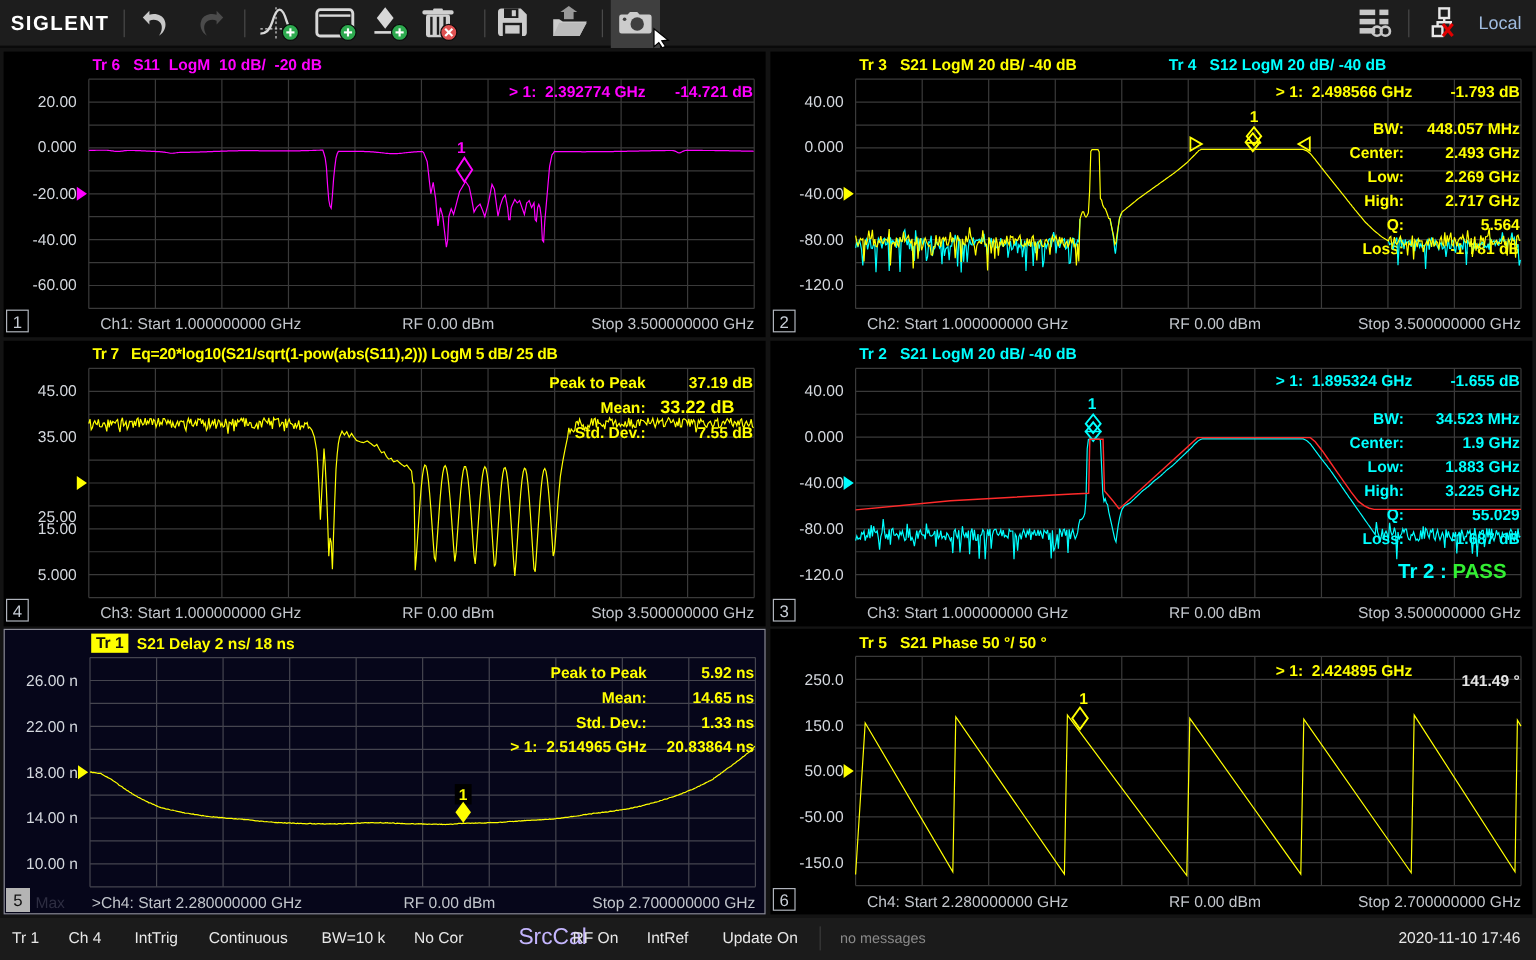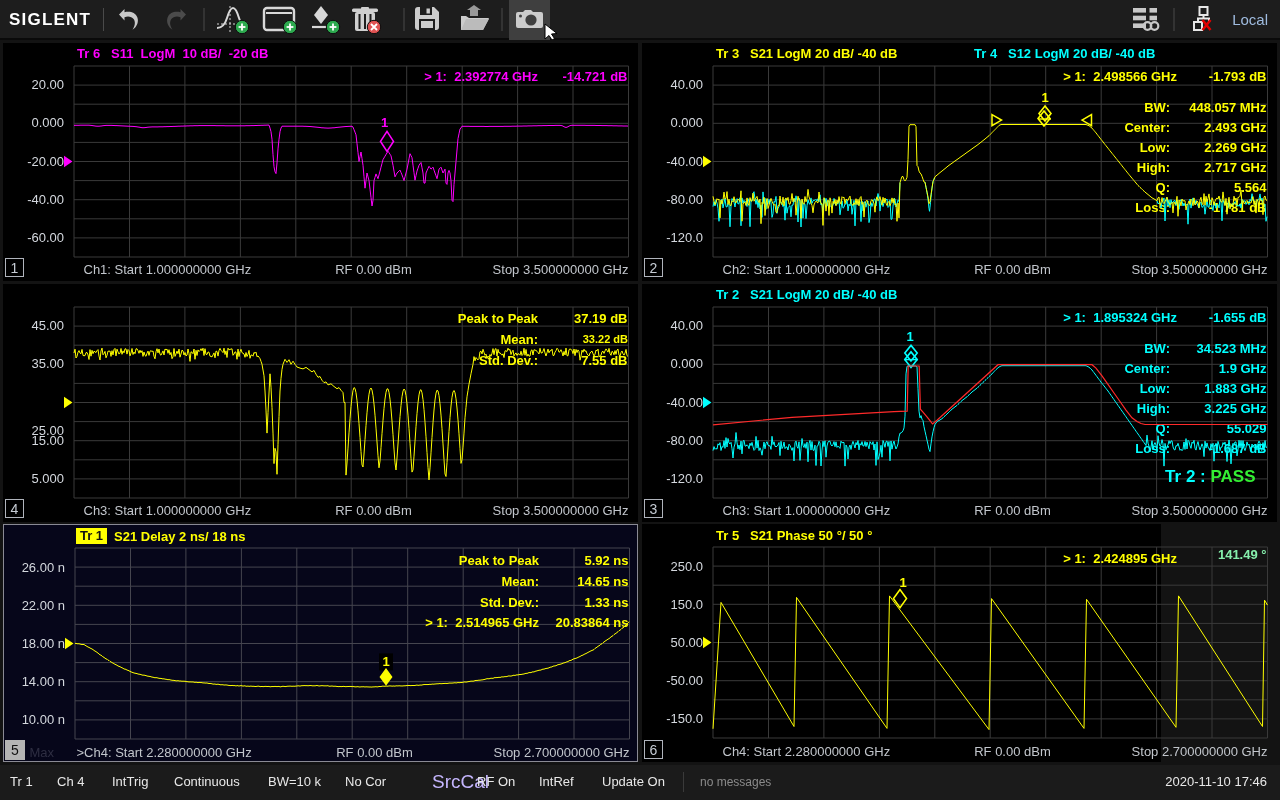--- a/index.html
+++ b/index.html
@@ -235,29 +235,30 @@
       <line x1="71.0" y1="80.3" x2="625.5" y2="80.3" stroke="#3a3a3a" stroke-width="1"></line>
       <line x1="71.0" y1="99.4" x2="625.5" y2="99.4" stroke="#3a3a3a" stroke-width="1"></line>
       <line x1="71.0" y1="118.5" x2="625.5" y2="118.5" stroke="#3a3a3a" stroke-width="1"></line>
       <line x1="71.0" y1="137.6" x2="625.5" y2="137.6" stroke="#3a3a3a" stroke-width="1"></line>
       <line x1="71.0" y1="156.7" x2="625.5" y2="156.7" stroke="#3a3a3a" stroke-width="1"></line>
       <line x1="71.0" y1="175.8" x2="625.5" y2="175.8" stroke="#3a3a3a" stroke-width="1"></line>
       <line x1="71.0" y1="194.9" x2="625.5" y2="194.9" stroke="#3a3a3a" stroke-width="1"></line>
       <line x1="71.0" y1="214.0" x2="625.5" y2="214.0" stroke="#3a3a3a" stroke-width="1"></line>
     </svg>
     <div class="ly" style="z-index:2">
+      <div class="t" style="left:74.0px;top:3.5px;color:#ffff00;font-weight:700;font-size:13px;letter-spacing:-0.25px;">Tr 7&nbsp;&nbsp; Eq=20*log10(S21/sqrt(1-pow(abs(S11),2))) LogM 5 dB/ 25 dB</div>
       <div class="t" style="right:574px;top:34.6px;color:#d4d8de;font-weight:400;font-size:13px;">45.00</div>
       <div class="t" style="right:574px;top:72.80000000000001px;color:#d4d8de;font-weight:400;font-size:13px;">35.00</div>
       <div class="t" style="right:574px;top:111.0px;color:#d4d8de;font-weight:400;font-size:13px;margin-top:28px;">25.00</div>
       <div class="t" style="right:574px;top:149.20000000000002px;color:#d4d8de;font-weight:400;font-size:13px;">15.00</div>
       <div class="t" style="right:574px;top:187.4px;color:#d4d8de;font-weight:400;font-size:13px;">5.000</div>
       <div class="t" style="right:100px;top:27.5px;color:#ffff00;font-weight:700;font-size:13px;">Peak to Peak</div>
       <div class="t" style="right:10.5px;top:27.5px;color:#ffff00;font-weight:700;font-size:13px;">37.19 dB</div>
       <div class="t" style="right:100px;top:48.5px;color:#ffff00;font-weight:700;font-size:13px;">Mean:</div>
-      <div class="t" style="right:10px;top:48.5px;color:#ffff00;font-weight:700;font-size:11px;">33.22 dB</div>
+      <div class="t" style="right:26px;top:48.5px;color:#ffff00;font-weight:700;font-size:15px;">33.22 dB</div>
       <div class="t" style="right:100px;top:69.5px;color:#ffff00;font-weight:700;font-size:13px;">Std. Dev.:</div>
       <div class="t" style="right:10.5px;top:69.5px;color:#ffff00;font-weight:700;font-size:13px;">7.55 dB</div>
       <div class="t" style="left:80.5px;top:219.5px;color:#c2c6cc;font-weight:400;font-size:13px;">Ch3: Start 1.000000000 GHz</div>
       <div class="t" style="left:370.5px;top:219.5px;color:#c2c6cc;font-weight:400;font-size:13px;transform:translateX(-50%);">RF 0.00 dBm</div>
       <div class="t" style="right:9.5px;top:219.5px;color:#c2c6cc;font-weight:400;font-size:13px;">Stop 3.500000000 GHz</div>
       <div style="position:absolute;left:2px;top:215.5px;width:19px;height:19px;border:1px solid #b0b4bc;color:#c6ccd4;font-size:14px;text-align:center;line-height:19px;">4</div>
     </div>
     <svg class="ly" width="635" height="238" style="z-index:3">
       <path d="M61.0 112.7L69.5 118.5L61.0 124.3Z" fill="#ffff00"></path>
       <path d="M71.0 69.0L72.0 65.2L73.0 74.0L74.0 72.4L75.0 68.2L76.0 66.6L77.0 69.1L78.0 69.7L79.0 65.4L80.0 71.5L81.0 71.7L82.0 71.6L83.0 68.6L84.0 68.5L85.0 70.9L86.0 75.5L87.0 65.6L88.0 72.2L89.0 66.3L90.0 69.7L91.0 67.2L92.0 67.9L93.0 68.6L94.0 66.7L95.0 65.6L96.0 72.1L97.0 76.0L98.0 67.0L99.0 64.1L100.0 70.8L101.0 69.6L102.0 67.4L103.0 73.8L104.0 71.4L105.0 67.1L106.0 67.3L107.0 67.0L108.0 72.4L109.0 66.7L110.0 70.9L111.0 65.5L112.0 64.4L113.0 71.9L114.0 65.2L115.0 67.9L116.0 70.1L117.0 69.1L118.0 64.5L119.0 70.3L120.0 66.9L121.0 68.8L122.0 64.8L123.0 64.9L124.0 70.1L125.0 65.5L126.0 66.6L127.0 71.9L128.0 69.0L129.0 64.5L130.0 70.5L131.0 68.0L132.0 69.7L133.0 64.8L134.0 64.8L135.0 66.7L136.0 69.3L137.0 66.2L138.0 68.7L139.0 66.7L140.0 72.4L141.0 68.0L142.0 71.4L143.0 72.3L144.0 69.2L145.0 67.1L146.0 71.4L147.0 67.2L148.0 66.7L149.0 67.5L150.0 67.0L151.0 72.3L152.0 74.8L153.0 67.7L154.0 64.7L155.0 68.9L156.0 65.0L157.0 70.4L158.0 71.2L159.0 69.1L160.0 66.9L161.0 71.0L162.0 65.0L163.0 65.8L164.0 65.1L165.0 69.3L166.0 65.7L167.0 70.8L168.0 68.4L169.0 74.7L170.0 72.8L171.0 64.5L172.0 72.4L173.0 69.9L174.0 67.1L175.0 69.7L176.0 65.1L177.0 73.2L178.0 70.0L179.0 66.1L180.0 66.9L181.0 71.0L182.0 68.5L183.0 71.9L184.0 71.1L185.0 65.0L186.0 69.5L187.0 77.4L188.0 67.8L189.0 68.3L190.0 69.7L191.0 65.0L192.0 75.3L193.0 66.3L194.0 71.5L195.0 65.9L196.0 67.6L197.0 66.6L198.0 64.7L199.0 66.8L200.0 64.2L201.0 71.5L202.0 64.7L203.0 70.3L204.0 70.5L205.0 68.0L206.0 68.2L207.0 72.2L208.0 72.4L209.0 72.9L210.0 70.9L211.0 68.9L212.0 73.8L213.0 67.1L214.0 67.5L215.0 72.1L216.0 66.5L217.0 64.4L218.0 66.3L219.0 67.4L220.0 68.6L221.0 64.2L222.0 70.5L223.0 66.8L224.0 73.5L225.0 64.2L226.0 65.9L227.0 65.4L228.0 65.1L229.0 64.8L230.0 71.3L231.0 70.0L232.0 67.9L233.0 68.2L234.0 75.3L235.0 65.1L236.0 72.6L237.0 67.6L238.0 65.3L239.0 68.7L240.0 69.2L241.0 70.0L242.0 73.3L243.0 68.5L244.0 72.5L245.0 70.4L246.0 66.4L247.0 74.3L248.0 71.0L249.0 71.1L250.0 72.2L251.0 68.4L252.0 69.3L253.0 68.1L254.0 72.8L255.0 71.9L256.0 73.2L257.0 74.6L258.0 77.4L259.0 80.3L260.0 86.0L261.0 91.8L262.0 107.0L263.0 126.1L264.0 149.1L265.0 128.7L266.0 109.0L267.0 89.8L268.0 103.2L269.0 123.6L270.0 149.1L271.0 179.6L272.0 164.3L273.0 167.9L274.0 190.3L275.0 160.3L276.0 132.5L277.0 107.0L278.0 94.3L279.0 85.4L280.0 80.3L281.0 77.8L282.0 75.3L283.0 76.9L284.0 78.4L285.0 77.1L286.0 75.7L287.0 78.0L288.0 80.3L289.0 78.8L290.0 77.2L291.0 78.8L292.0 80.3L293.0 81.6L294.0 83.0L295.0 83.4L296.0 83.7L297.0 84.1L298.0 84.4L299.0 84.6L300.0 84.9L301.0 84.4L302.0 83.9L303.0 83.4L304.0 84.1L305.0 84.9L306.0 85.6L307.0 86.4L308.0 87.2L309.0 87.9L310.0 87.2L311.0 86.4L312.0 88.3L313.0 90.2L314.0 91.8L315.0 93.3L316.0 92.9L317.0 92.5L318.0 94.4L319.0 96.3L320.0 97.5L321.0 98.6L322.0 98.3L323.0 97.9L324.0 99.4L325.0 100.9L326.0 100.5L327.0 100.2L328.0 99.8L329.0 100.7L330.0 101.6L331.0 102.5L332.0 103.2L333.0 104.0L334.0 104.7L335.0 104.2L336.0 103.6L337.0 104.9L338.0 106.3L339.0 107.4L340.0 108.6L341.0 118.5L342.0 118.5L343.0 191.1L344.0 179.0L345.0 164.1L346.0 148.9L347.0 134.8L348.0 122.5L349.0 112.9L350.0 106.5L351.0 103.6L352.0 104.4L353.0 108.7L354.0 116.3L355.0 126.8L356.0 139.4L357.0 153.3L358.0 167.6L359.0 180.9L360.0 183.0L361.0 170.0L362.0 155.7L363.0 141.6L364.0 128.8L365.0 118.1L366.0 110.2L367.0 105.4L368.0 104.0L369.0 106.1L370.0 111.6L371.0 120.1L372.0 131.2L373.0 144.1L374.0 158.0L375.0 171.8L376.0 183.8L377.0 177.0L378.0 163.7L379.0 149.7L380.0 136.4L381.0 124.5L382.0 115.0L383.0 108.3L384.0 104.9L385.0 104.9L386.0 108.4L387.0 115.2L388.0 124.9L389.0 137.0L390.0 150.7L391.0 165.1L392.0 178.9L393.0 186.0L394.0 174.0L395.0 160.0L396.0 145.9L397.0 132.7L398.0 121.5L399.0 112.7L400.0 107.1L401.0 105.0L402.0 106.5L403.0 111.6L404.0 119.9L405.0 131.1L406.0 144.6L407.0 159.3L408.0 174.4L409.0 188.1L410.0 185.9L411.0 172.1L412.0 157.2L413.0 142.7L414.0 129.6L415.0 118.8L416.0 110.9L417.0 106.4L418.0 105.7L419.0 108.8L420.0 115.5L421.0 125.5L422.0 138.2L423.0 152.8L424.0 168.4L425.0 183.6L426.0 195.9L427.0 183.9L428.0 168.8L429.0 153.4L430.0 138.7L431.0 126.0L432.0 116.0L433.0 109.2L434.0 106.2L435.0 107.0L436.0 111.6L437.0 119.8L438.0 131.1L439.0 144.7L440.0 159.9L441.0 175.5L442.0 190.0L443.0 192.5L444.0 178.4L445.0 162.9L446.0 147.6L447.0 133.6L448.0 122.0L449.0 113.3L450.0 108.0L451.0 106.5L452.0 108.8L453.0 114.8L454.0 124.0L455.0 135.9L456.0 149.8L457.0 164.7L458.0 179.4L459.0 175.8L460.0 163.1L461.0 149.1L462.0 133.8L463.0 123.3L464.0 112.8L465.0 106.5L466.0 100.2L467.0 95.0L468.0 89.8L469.0 85.0L470.0 80.3L471.0 72.6L472.0 76.8L473.0 73.5L474.0 74.9L475.0 75.8L476.0 74.5L477.0 67.7L478.0 67.2L479.0 69.9L480.0 65.3L481.0 68.4L482.0 71.3L483.0 70.1L484.0 74.4L485.0 72.0L486.0 73.5L487.0 70.5L488.0 72.2L489.0 69.3L490.0 64.6L491.0 70.7L492.0 65.3L493.0 64.6L494.0 72.1L495.0 65.4L496.0 69.0L497.0 68.7L498.0 70.1L499.0 71.2L500.0 69.8L501.0 73.6L502.0 66.8L503.0 66.9L504.0 67.5L505.0 64.2L506.0 66.2L507.0 65.4L508.0 70.5L509.0 67.8L510.0 66.2L511.0 71.9L512.0 70.1L513.0 68.9L514.0 71.4L515.0 69.6L516.0 70.2L517.0 71.2L518.0 67.2L519.0 71.5L520.0 70.3L521.0 64.3L522.0 71.3L523.0 65.5L524.0 72.2L525.0 70.1L526.0 72.2L527.0 72.0L528.0 66.6L529.0 65.8L530.0 71.0L531.0 65.7L532.0 66.2L533.0 66.4L534.0 67.3L535.0 68.6L536.0 70.0L537.0 64.3L538.0 68.8L539.0 69.0L540.0 67.3L541.0 64.6L542.0 69.0L543.0 72.0L544.0 68.7L545.0 65.1L546.0 68.8L547.0 66.7L548.0 66.8L549.0 65.1L550.0 71.5L551.0 71.4L552.0 68.1L553.0 66.6L554.0 64.2L555.0 65.3L556.0 68.2L557.0 67.7L558.0 65.7L559.0 68.2L560.0 72.0L561.0 67.4L562.0 71.0L563.0 64.1L564.0 71.7L565.0 71.8L566.0 65.7L567.0 64.9L568.0 65.5L569.0 66.4L570.0 69.6L571.0 65.0L572.0 71.6L573.0 65.4L574.0 68.6L575.0 65.9L576.0 67.5L577.0 76.2L578.0 72.1L579.0 66.2L580.0 68.3L581.0 65.2L582.0 67.4L583.0 66.7L584.0 69.7L585.0 71.2L586.0 72.0L587.0 69.0L588.0 67.9L589.0 67.1L590.0 69.7L591.0 71.9L592.0 70.2L593.0 66.1L594.0 66.8L595.0 65.1L596.0 72.5L597.0 72.2L598.0 71.2L599.0 67.8L600.0 67.2L601.0 69.4L602.0 66.9L603.0 64.9L604.0 66.4L605.0 68.1L606.0 64.4L607.0 69.7L608.0 71.3L609.0 67.3L610.0 68.1L611.0 70.8L612.0 66.6L613.0 70.4L614.0 66.0L615.0 65.1L616.0 71.0L617.0 72.2L618.0 68.6L619.0 67.0L620.0 69.7L621.0 71.1L622.0 69.1L623.0 65.4L624.0 71.6L625.0 72.4" fill="none" stroke="#ffff00" stroke-width="1"></path>
@@ -373,21 +374,21 @@
       <div class="t" style="left:25.5px;top:219.5px;color:#2e2e42;font-weight:400;font-size:13px;">Max</div>
     </div>
     <svg class="ly" width="635" height="238" style="z-index:3">
       <path d="M61.0 112.7L69.5 118.5L61.0 124.3Z" fill="#ffff00"></path>
       <path d="M71.0 118.5L72.0 118.3L73.0 118.8L74.0 118.7L75.0 118.8L76.0 119.0L77.0 119.4L78.0 119.5L79.0 119.5L80.0 119.5L81.0 120.2L82.0 120.8L83.0 121.4L84.0 122.0L85.0 122.4L86.0 123.0L87.0 123.5L88.0 124.0L89.0 124.6L90.0 125.4L91.0 126.1L92.0 126.6L93.0 127.4L94.0 128.0L95.0 129.1L96.0 129.7L97.0 130.3L98.0 130.9L99.0 131.9L100.0 132.4L101.0 133.2L102.0 133.9L103.0 134.2L104.0 135.2L105.0 135.4L106.0 136.4L107.0 136.9L108.0 137.6L109.0 138.1L110.0 138.6L111.0 139.4L112.0 139.7L113.0 140.3L114.0 140.9L115.0 141.4L116.0 141.7L117.0 142.3L118.0 142.8L119.0 143.2L120.0 144.0L121.0 144.1L122.0 144.4L123.0 145.1L124.0 145.3L125.0 145.8L126.0 146.4L127.0 146.8L128.0 147.3L129.0 147.6L130.0 148.0L131.0 148.2L132.0 148.4L133.0 148.6L134.0 149.0L135.0 149.2L136.0 149.3L137.0 149.6L138.0 150.0L139.0 150.2L140.0 150.1L141.0 150.4L142.0 150.6L143.0 151.0L144.0 151.2L145.0 151.3L146.0 151.5L147.0 151.7L148.0 152.2L149.0 152.1L150.0 152.6L151.0 152.7L152.0 152.7L153.0 152.7L154.0 153.1L155.0 153.2L156.0 153.5L157.0 153.3L158.0 153.8L159.0 153.8L160.0 153.9L161.0 154.1L162.0 154.3L163.0 154.4L164.0 154.8L165.0 154.5L166.0 154.9L167.0 155.0L168.0 155.3L169.0 155.3L170.0 155.4L171.0 155.6L172.0 155.8L173.0 155.9L174.0 155.6L175.0 156.0L176.0 156.0L177.0 156.0L178.0 156.3L179.0 156.1L180.0 156.3L181.0 156.2L182.0 156.6L183.0 156.6L184.0 156.8L185.0 156.9L186.0 156.9L187.0 156.9L188.0 157.0L189.0 156.9L190.0 157.2L191.0 157.4L192.0 157.2L193.0 157.4L194.0 157.7L195.0 157.4L196.0 157.5L197.0 157.6L198.0 157.6L199.0 158.0L200.0 157.8L201.0 158.1L202.0 158.0L203.0 158.0L204.0 158.3L205.0 158.5L206.0 158.5L207.0 158.6L208.0 158.8L209.0 159.1L210.0 159.1L211.0 159.0L212.0 159.4L213.0 159.3L214.0 159.2L215.0 159.4L216.0 159.7L217.0 159.8L218.0 159.7L219.0 159.8L220.0 160.0L221.0 160.0L222.0 159.9L223.0 160.1L224.0 160.2L225.0 160.5L226.0 160.4L227.0 160.7L228.0 160.3L229.0 160.6L230.0 160.6L231.0 160.6L232.0 161.0L233.0 160.6L234.0 160.7L235.0 161.1L236.0 160.7L237.0 160.7L238.0 160.7L239.0 161.2L240.0 160.8L241.0 160.9L242.0 161.2L243.0 161.3L244.0 161.0L245.0 161.4L246.0 161.2L247.0 161.1L248.0 161.3L249.0 161.3L250.0 161.3L251.0 161.5L252.0 161.5L253.0 161.3L254.0 161.2L255.0 161.2L256.0 161.6L257.0 161.6L258.0 161.4L259.0 161.7L260.0 161.5L261.0 161.4L262.0 161.4L263.0 161.5L264.0 161.5L265.0 161.4L266.0 161.8L267.0 161.7L268.0 161.5L269.0 161.6L270.0 161.5L271.0 161.4L272.0 161.5L273.0 161.6L274.0 161.5L275.0 161.4L276.0 161.8L277.0 161.8L278.0 161.4L279.0 161.3L280.0 161.4L281.0 161.5L282.0 161.6L283.0 161.2L284.0 161.3L285.0 161.1L286.0 161.2L287.0 161.1L288.0 161.4L289.0 161.1L290.0 161.3L291.0 161.2L292.0 161.1L293.0 161.0L294.0 160.8L295.0 160.9L296.0 161.1L297.0 160.8L298.0 160.7L299.0 160.7L300.0 160.6L301.0 160.6L302.0 160.7L303.0 160.6L304.0 160.8L305.0 160.6L306.0 160.6L307.0 160.5L308.0 160.8L309.0 160.8L310.0 160.8L311.0 160.8L312.0 160.7L313.0 160.4L314.0 160.8L315.0 160.9L316.0 161.0L317.0 160.6L318.0 160.8L319.0 160.6L320.0 161.0L321.0 160.7L322.0 161.0L323.0 160.7L324.0 160.8L325.0 161.1L326.0 161.3L327.0 161.0L328.0 161.1L329.0 161.1L330.0 161.4L331.0 161.1L332.0 161.4L333.0 161.4L334.0 161.6L335.0 161.6L336.0 161.5L337.0 161.6L338.0 161.6L339.0 161.4L340.0 161.4L341.0 161.6L342.0 161.7L343.0 161.5L344.0 161.6L345.0 161.4L346.0 161.5L347.0 161.4L348.0 161.7L349.0 161.5L350.0 161.7L351.0 161.8L352.0 161.9L353.0 161.7L354.0 161.7L355.0 161.9L356.0 162.0L357.0 161.8L358.0 161.8L359.0 161.8L360.0 161.7L361.0 162.1L362.0 161.7L363.0 162.0L364.0 161.8L365.0 162.1L366.0 161.9L367.0 162.1L368.0 162.0L369.0 161.9L370.0 161.9L371.0 161.8L372.0 161.7L373.0 161.9L374.0 161.8L375.0 161.5L376.0 161.5L377.0 161.6L378.0 161.2L379.0 161.2L380.0 161.2L381.0 161.3L382.0 161.0L383.0 161.2L384.0 161.2L385.0 160.9L386.0 161.0L387.0 160.9L388.0 161.2L389.0 161.0L390.0 161.0L391.0 161.2L392.0 160.8L393.0 160.9L394.0 160.9L395.0 160.8L396.0 160.8L397.0 161.0L398.0 160.9L399.0 161.0L400.0 160.7L401.0 160.9L402.0 160.6L403.0 160.6L404.0 160.6L405.0 160.4L406.0 160.6L407.0 160.6L408.0 160.5L409.0 160.5L410.0 160.5L411.0 160.5L412.0 160.2L413.0 160.1L414.0 160.3L415.0 160.3L416.0 160.0L417.0 160.1L418.0 160.0L419.0 159.7L420.0 159.6L421.0 159.5L422.0 159.6L423.0 159.5L424.0 159.6L425.0 159.4L426.0 159.3L427.0 159.4L428.0 159.1L429.0 159.1L430.0 159.2L431.0 158.9L432.0 159.0L433.0 158.7L434.0 158.9L435.0 158.6L436.0 158.6L437.0 158.7L438.0 158.7L439.0 158.5L440.0 158.5L441.0 158.4L442.0 158.4L443.0 158.5L444.0 158.3L445.0 158.2L446.0 158.0L447.0 158.2L448.0 158.0L449.0 158.1L450.0 157.8L451.0 157.8L452.0 157.9L453.0 157.9L454.0 157.4L455.0 157.8L456.0 157.5L457.0 157.6L458.0 157.4L459.0 157.3L460.0 156.9L461.0 157.0L462.0 157.0L463.0 157.0L464.0 156.6L465.0 156.6L466.0 156.3L467.0 156.2L468.0 156.1L469.0 156.2L470.0 156.0L471.0 155.6L472.0 155.4L473.0 155.5L474.0 155.3L475.0 155.2L476.0 155.2L477.0 155.0L478.0 154.9L479.0 154.8L480.0 154.5L481.0 154.4L482.0 153.9L483.0 153.8L484.0 153.6L485.0 153.9L486.0 153.4L487.0 153.3L488.0 153.2L489.0 153.4L490.0 152.8L491.0 152.6L492.0 152.7L493.0 152.5L494.0 152.6L495.0 152.2L496.0 152.5L497.0 152.1L498.0 151.8L499.0 152.0L500.0 151.8L501.0 151.6L502.0 151.7L503.0 151.5L504.0 151.1L505.0 150.9L506.0 151.1L507.0 151.0L508.0 150.9L509.0 150.4L510.0 150.2L511.0 150.5L512.0 150.0L513.0 149.9L514.0 149.9L515.0 149.6L516.0 149.5L517.0 149.5L518.0 149.3L519.0 149.1L520.0 149.0L521.0 148.6L522.0 148.3L523.0 148.4L524.0 148.0L525.0 147.6L526.0 147.6L527.0 147.6L528.0 147.1L529.0 146.8L530.0 147.0L531.0 146.4L532.0 146.1L533.0 145.9L534.0 145.5L535.0 145.3L536.0 145.1L537.0 145.1L538.0 144.4L539.0 144.2L540.0 144.1L541.0 143.8L542.0 143.4L543.0 143.4L544.0 143.1L545.0 142.9L546.0 142.2L547.0 142.1L548.0 141.9L549.0 141.2L550.0 141.0L551.0 140.9L552.0 140.7L553.0 140.2L554.0 139.6L555.0 139.6L556.0 139.2L557.0 139.1L558.0 138.6L559.0 138.2L560.0 137.8L561.0 137.7L562.0 137.2L563.0 136.8L564.0 136.6L565.0 135.8L566.0 135.5L567.0 135.4L568.0 134.8L569.0 134.2L570.0 133.8L571.0 133.5L572.0 133.3L573.0 132.9L574.0 132.4L575.0 131.9L576.0 131.5L577.0 130.9L578.0 130.3L579.0 130.2L580.0 129.3L581.0 129.0L582.0 128.5L583.0 128.0L584.0 127.4L585.0 126.9L586.0 126.4L587.0 125.8L588.0 125.5L589.0 125.0L590.0 124.6L591.0 123.4L592.0 122.9L593.0 122.1L594.0 121.4L595.0 120.7L596.0 120.2L597.0 119.1L598.0 118.7L599.0 117.7L600.0 117.0L601.0 116.2L602.0 115.5L603.0 114.9L604.0 114.1L605.0 113.7L606.0 112.8L607.0 111.9L608.0 111.3L609.0 110.6L610.0 109.6L611.0 108.9L612.0 108.3L613.0 107.5L614.0 106.7L615.0 105.7L616.0 105.2L617.0 104.4L618.0 103.3L619.0 102.8L620.0 102.0L621.0 100.9L622.0 100.2L623.0 98.9L624.0 98.0L625.0 96.7" fill="none" stroke="#ffff00" stroke-width="1"></path>
       <rect x="375" y="128.4" width="14" height="17" fill="#000"></rect>
       <path d="M382.0 159.4L376.5 151.9L382.0 144.4L387.5 151.9Z" stroke="#ffff00" stroke-width="1.6" fill="#ffff00"></path>
       <text x="382" y="141.42175" fill="#ffff00" font-size="13" font-weight="bold" font-family="Liberation Sans" text-anchor="middle">1</text>
     </svg>
   </div>
-<div class="panel" style="left:642px;top:524.0px;width:519px;height:238px;background:#000;">
+<div class="panel" style="left:642px;top:524.0px;width:635px;height:238px;background:#000;">
     <svg class="ly" width="635" height="238" style="z-index:1">
       <line x1="71.0" y1="23.0" x2="71.0" y2="214.0" stroke="#3a3a3a" stroke-width="1"></line>
       <line x1="126.5" y1="23.0" x2="126.5" y2="214.0" stroke="#3a3a3a" stroke-width="1"></line>
       <line x1="181.9" y1="23.0" x2="181.9" y2="214.0" stroke="#3a3a3a" stroke-width="1"></line>
       <line x1="237.4" y1="23.0" x2="237.4" y2="214.0" stroke="#3a3a3a" stroke-width="1"></line>
       <line x1="292.8" y1="23.0" x2="292.8" y2="214.0" stroke="#3a3a3a" stroke-width="1"></line>
       <line x1="348.2" y1="23.0" x2="348.2" y2="214.0" stroke="#3a3a3a" stroke-width="1"></line>
       <line x1="403.7" y1="23.0" x2="403.7" y2="214.0" stroke="#3a3a3a" stroke-width="1"></line>
       <line x1="459.2" y1="23.0" x2="459.2" y2="214.0" stroke="#3a3a3a" stroke-width="1"></line>
       <line x1="514.6" y1="23.0" x2="514.6" y2="214.0" stroke="#3a3a3a" stroke-width="1"></line>
@@ -406,21 +407,21 @@
       <line x1="71.0" y1="214.0" x2="625.5" y2="214.0" stroke="#3a3a3a" stroke-width="1"></line>
     </svg>
     <div class="ly" style="z-index:2">
       <div class="t" style="left:74.0px;top:3.5px;color:#ffff00;font-weight:700;font-size:13px;">Tr 5&nbsp;&nbsp; S21 Phase 50 °/ 50 °</div>
       <div class="t" style="right:574px;top:34.6px;color:#d4d8de;font-weight:400;font-size:13px;">250.0</div>
       <div class="t" style="right:574px;top:72.80000000000001px;color:#d4d8de;font-weight:400;font-size:13px;">150.0</div>
       <div class="t" style="right:574px;top:111.0px;color:#d4d8de;font-weight:400;font-size:13px;">50.00</div>
       <div class="t" style="right:574px;top:149.20000000000002px;color:#d4d8de;font-weight:400;font-size:13px;">-50.00</div>
       <div class="t" style="right:574px;top:187.4px;color:#d4d8de;font-weight:400;font-size:13px;">-150.0</div>
       <div class="t" style="right:100px;top:26.5px;color:#ffff00;font-weight:700;font-size:13px;">&gt; 1:&nbsp; 2.424895 GHz</div>
-      <div class="t" style="right:10.5px;top:23px;color:#86efac;font-weight:700;font-size:13px;">141.49 °</div>
+      <div class="t" style="right:10.5px;top:36px;color:#e5e5e5;font-weight:700;font-size:13px;">141.49 °</div>
       <div class="t" style="left:80.5px;top:219.5px;color:#c2c6cc;font-weight:400;font-size:13px;">Ch4: Start 2.280000000 GHz</div>
       <div class="t" style="left:370.5px;top:219.5px;color:#c2c6cc;font-weight:400;font-size:13px;transform:translateX(-50%);">RF 0.00 dBm</div>
       <div class="t" style="right:9.5px;top:219.5px;color:#c2c6cc;font-weight:400;font-size:13px;">Stop 2.700000000 GHz</div>
       <div style="position:absolute;left:2px;top:215.5px;width:19px;height:19px;border:1px solid #b0b4bc;color:#c6ccd4;font-size:14px;text-align:center;line-height:19px;">6</div>
     </div>
     <svg class="ly" width="635" height="238" style="z-index:3">
       <path d="M61.0 112.7L69.5 118.5L61.0 124.3Z" fill="#ffff00"></path>
       <path d="M71.0 204.8L79.0 78.4L152.0 202.5L152.0 202.5L154.5 73.4L245.0 204.4L245.0 204.4L247.5 71.9L347.0 205.6L347.0 205.6L349.5 74.6L442.0 204.4L442.0 204.4L444.5 75.3L534.0 203.3L534.0 203.3L536.5 71.9L620.5 202.5L620.5 202.5L622.5 76.1L625.5 81.1" fill="none" stroke="#ffff00" stroke-width="1"></path>
       <path d="M258.0 83.6L251.5 74.6L258.0 65.6L264.5 74.6Z" stroke="#ffff00" stroke-width="1.6" fill="none"></path>
       <text x="261" y="62.55081999999999" fill="#ffff00" font-size="13" font-weight="bold" font-family="Liberation Sans" text-anchor="middle">1</text>

